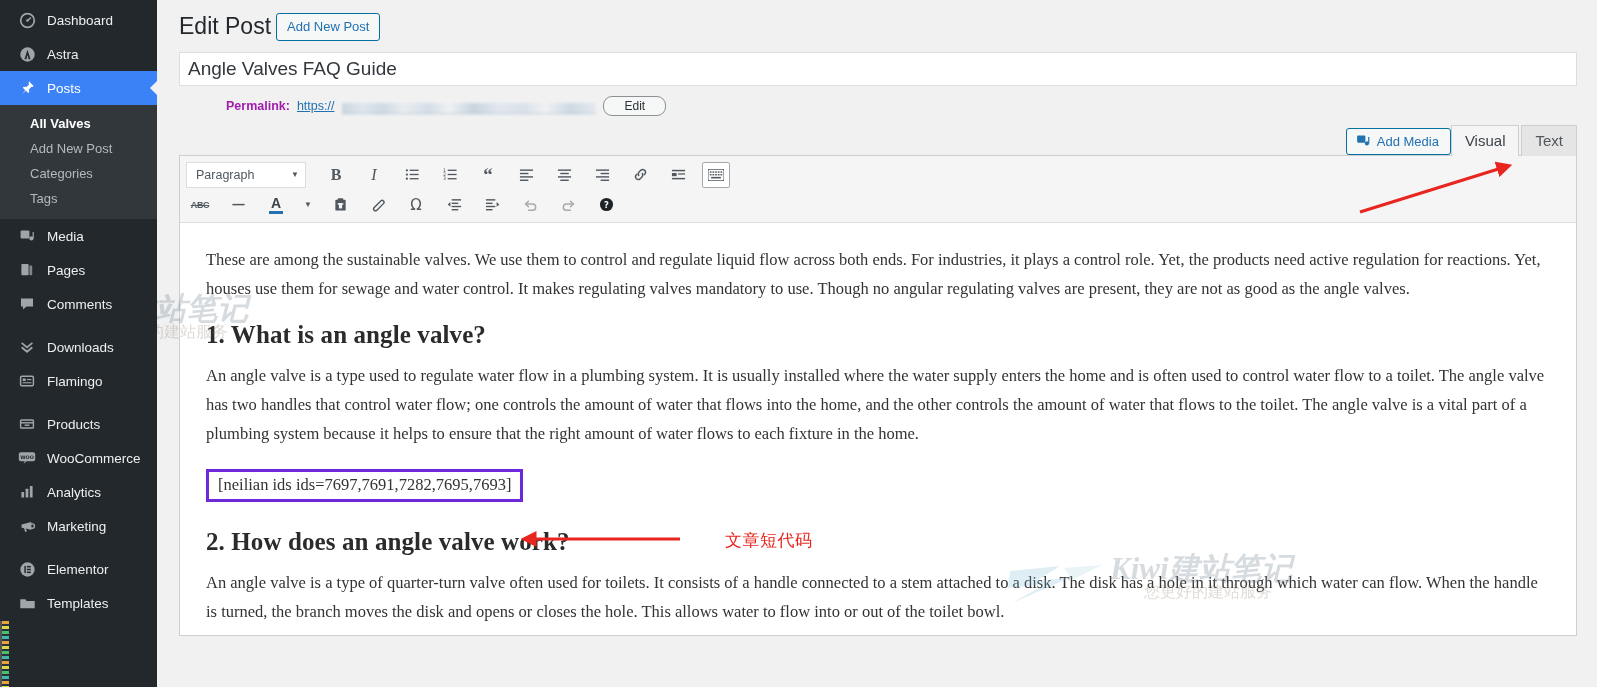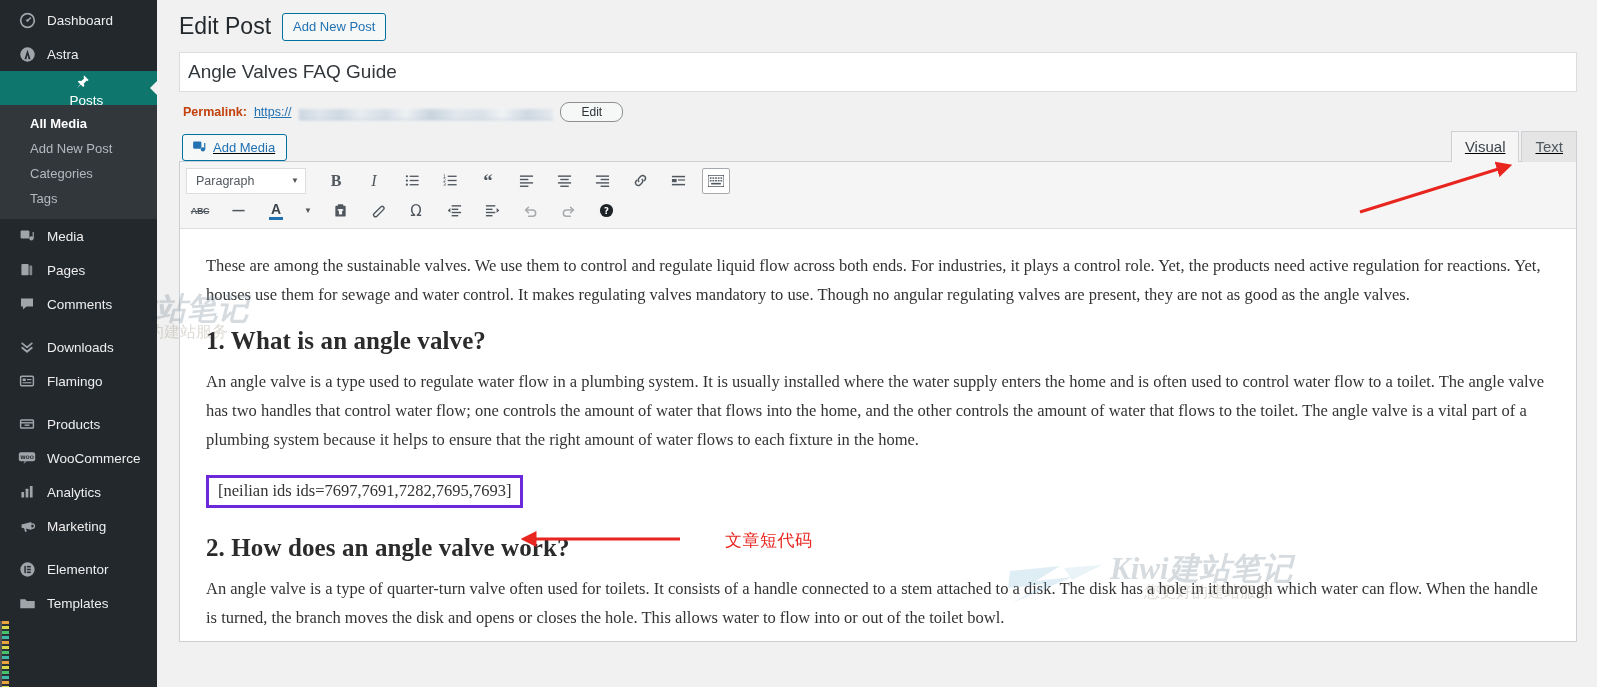--- a/index.html
+++ b/index.html
@@ -26,21 +26,21 @@
     color: #eee; position: relative;
   }
   .menu-item.top-pad { margin-top: 3px; }
   .menu-item .mi-icon {
     width: 22px; height: 20px; margin-right: 9px;
     display: flex; align-items: center; justify-content: center;
     color: #a0a5aa; flex: 0 0 22px;
   }
   .menu-item .mi-icon svg { display: block; }
   .menu-item.active {
-    background: #0f766e; color: #fff; flex-direction: column;
+    background: #3b82f6; color: #fff;
   }
   .menu-item.active .mi-icon { color: #fff; }
   .menu-item.active::after {
     content: ""; position: absolute; right: -1px; top: 50%;
     transform: translateY(-50%);
     border-style: solid; border-width: 8px 8px 8px 0;
     border-color: transparent #f1f1f1 transparent transparent;
   }
   .submenu { background: #32373c; padding: 6px 0 8px 0; }
   .submenu .sub-item {
@@ -68,49 +68,49 @@
   }
 
   
   #main {
     flex: 1; position: relative;
     background: #f1f1f1;
     padding: 6px 20px 0 22px;
     overflow: hidden;
   }
 
-  #page-head { display: flex; align-items: center; gap: 11px; padding: 6px 0 10px 0; }
+  #page-head { display: flex; align-items: center; gap: 5px; padding: 6px 0 10px 0; }
   #page-title-text {
     font-size: 23px; font-weight: 400; color: #23282d;
     font-family: "Liberation Sans", sans-serif;
     line-height: 1.3;
   }
   .btn-secondary {
     background: #f6f7f7; border: 1px solid #0071a1; color: #2271b1;
     border-radius: 3px; font-size: 13px; padding: 4px 10px;
     line-height: 1.4; cursor: pointer;
     font-family: "Liberation Sans", sans-serif;
   }
 
   
   #title-input {
-    width: 100%; height: 40px;
+    width: 100%; height: 34px;
     font-size: 19px; color: #32373c;
     padding: 3px 8px; border: 1px solid #ddd;
     background: #fff; border-radius: 0;
     outline: none;
     font-family: "Liberation Sans", sans-serif;
   }
 
   #permalink-row {
     display: flex; align-items: center; gap: 7px;
     font-size: 12.5px; color: #444; padding: 9px 0 0 4px;
     height: 32px;
   }
-  #permalink-label { font-weight: bold; color: #c2410c; }
+  #permalink-label { font-weight: bold; color: #a21caf; margin-left: 43px; }
   #permalink-url {
     color: #2271b1; text-decoration: underline; position: relative;
     display: inline-block;
   }
   #permalink-blur {
     display: inline-block; position: relative; top: 2px;
     width: 254px; height: 11px; margin-left: 1px;
     background:
       linear-gradient(90deg,
         #c9d5e0 0%, #dfe6ec 8%, #cdd8e2 16%, #e8edf1 24%,
@@ -122,22 +122,22 @@
   }
   .btn-edit {
     background: #f6f7f7; border: 1px solid #8c8f94; color: #2c3338;
     font-size: 12px; padding: 2px 20px; border-radius: 9px; cursor: pointer;
     font-family: "Liberation Sans", sans-serif;
   }
 
   
   #editor-wrap { position: relative; margin-top: 6px; }
   #editor-toolbar-top {
-    display: flex; align-items: flex-end; justify-content: space-between;
-    position: relative; z-index: 3; text-decoration: underline;
+    display: flex; align-items: flex-end; justify-content: flex-end;
+    position: relative; z-index: 3;
   }
   #add-media-btn {
     display: inline-flex; align-items: center; gap: 6px;
     background: #f6f7f7; border: 1px solid #0071a1; color: #2271b1;
     border-radius: 3px; font-size: 13px; padding: 5px 11px 5px 9px;
     cursor: pointer; margin-left: 3px;
   }
   #media-icon { color: #2271b1; display: flex; }
 
   #view-tabs { display: flex; align-items: flex-end; gap: 2px; }
@@ -269,21 +269,21 @@
       <span class="mi-icon">
         <svg width="16" height="16" viewBox="0 0 20 20" fill="currentColor">
             <path d="M12.4 1.6l5.9 5.9-1.4 1.4-1.2-.5-3.4 3.4.6 3.2-1.4 1.4-3.6-3.6-4.3 4.9 4.8-4.4-3.6-3.6L6 8.3l3.2.6 3.4-3.4-.5-1.2z"></path>
           </svg>
       </span>
       <span>Posts</span>
     </div>
 
     <div class="submenu">
       <div class="sub-item current">
-        <span>All Media</span>
+        <span>All Valves</span>
       </div>
       <div class="sub-item">
         <span>Add New Post</span>
       </div>
       <div class="sub-item">
         <span>Categories</span>
       </div>
       <div class="sub-item">
         <span>Tags</span>
       </div>

